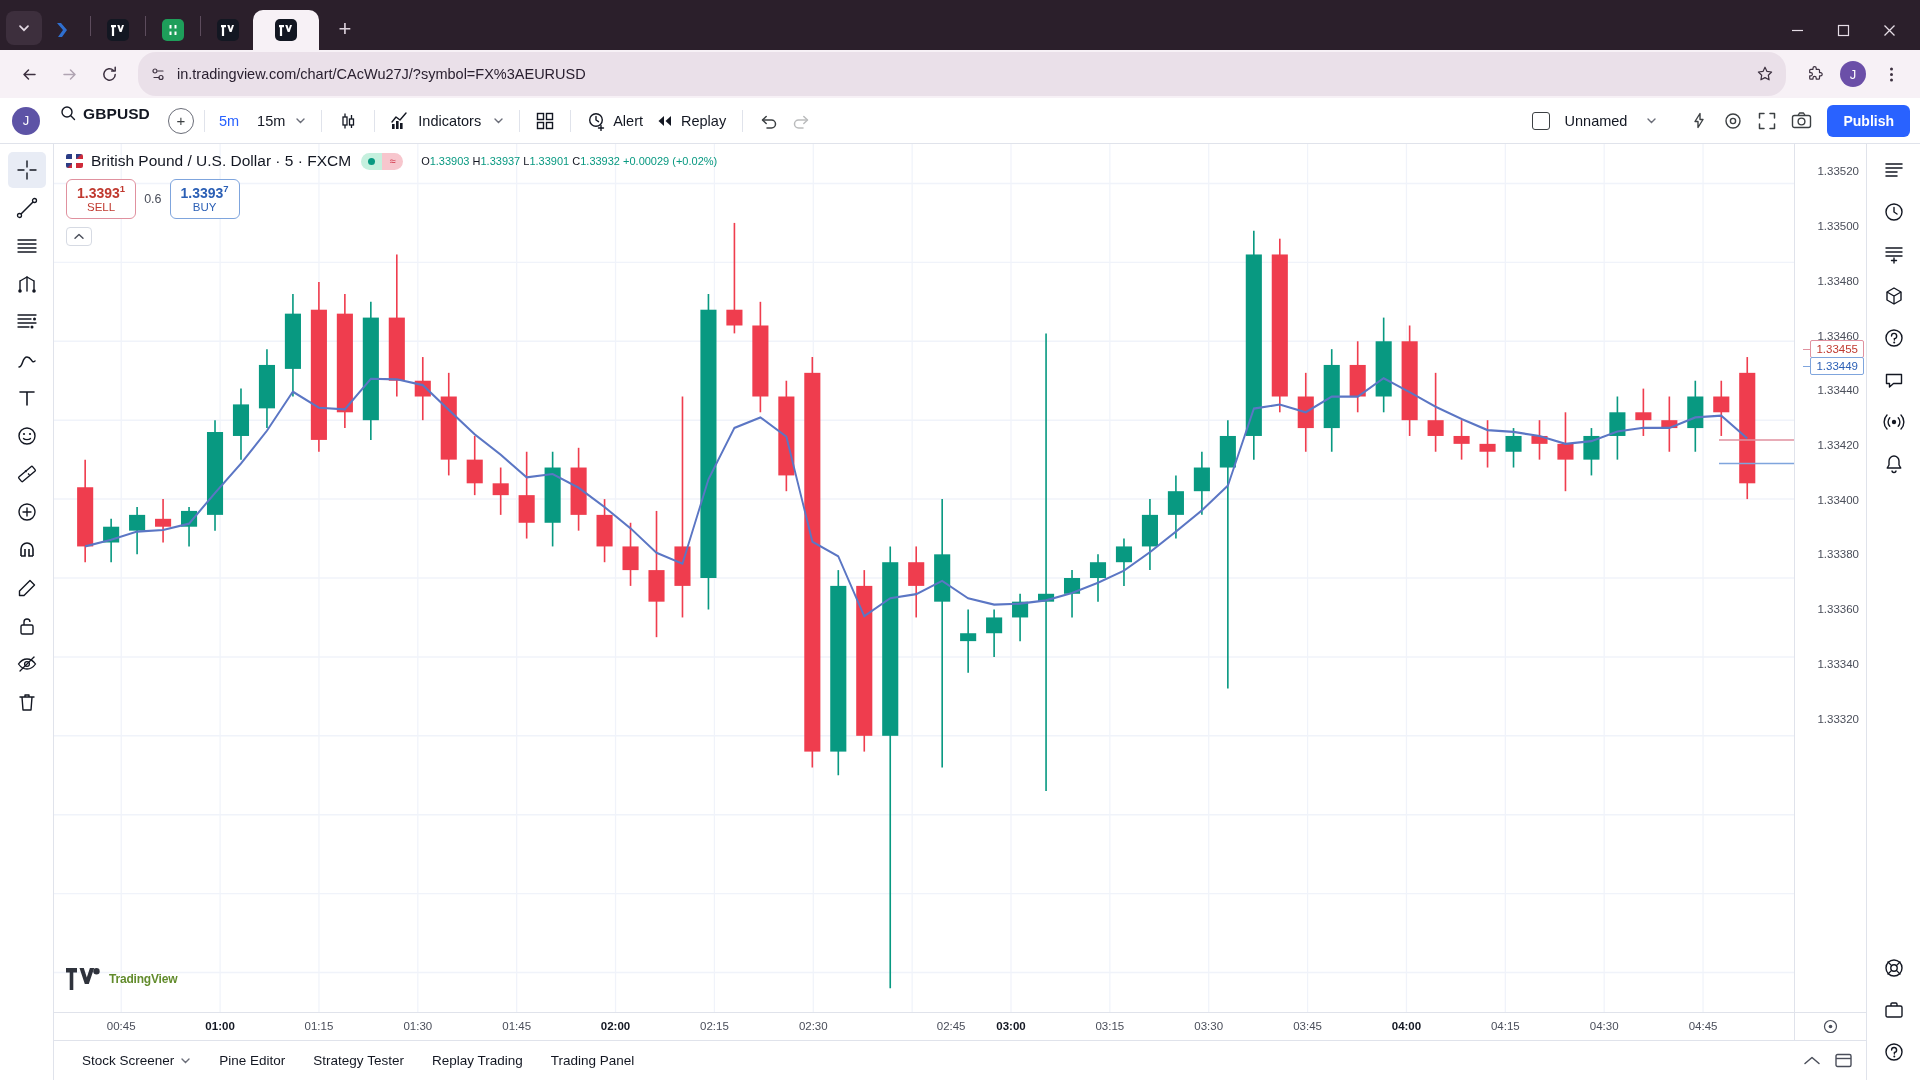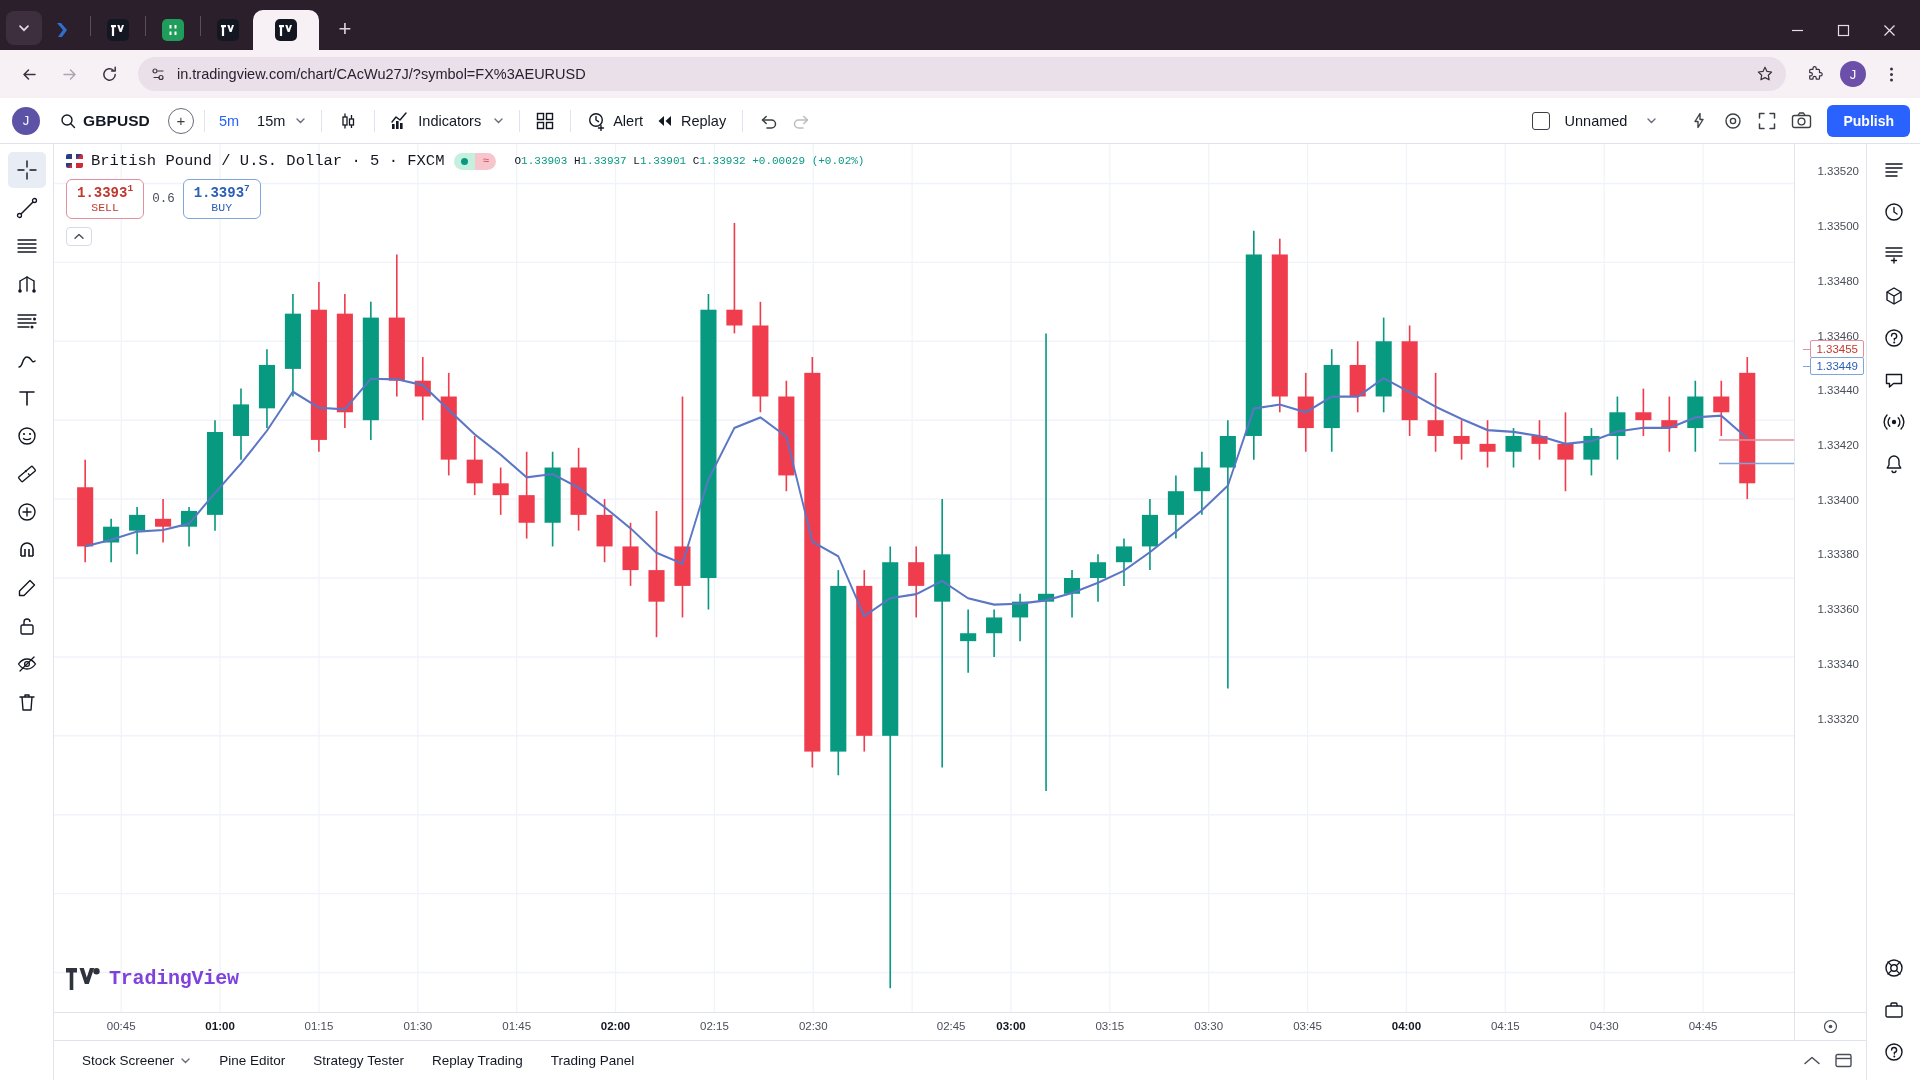--- a/index.html
+++ b/index.html
@@ -54,21 +54,21 @@
   .urlbar {
     height: 48px; background: #f7f1f6; display: flex; align-items: center;
     padding: 0 12px; gap: 6px; flex: 0 0 48px;
   }
   .nav-btn {
     width: 34px; height: 34px; border-radius: 50%; display: flex;
     align-items: center; justify-content: center; color: #3d3140; flex: 0 0 auto;
   }
   .nav-btn.dim { color: #b0a4b2; }
   .omnibox {
-    flex: 1; height: 34px; background: #eae0e9; border-radius: 18px;
+    flex: 1; height: 44px; background: #eae0e9; border-radius: 18px;
     display: flex; align-items: center; padding: 0 12px; gap: 10px;
     margin: 0 6px; min-width: 0;
   }
   .omnibox .url {
     font-size: 14.5px; color: #2a2030; white-space: nowrap;
     overflow: hidden; text-overflow: ellipsis;
   }
   .omni-right { display: flex; align-items: center; gap: 4px; }
   .profile-av {
     width: 26px; height: 26px; border-radius: 50%; background: #6b4fa8;
@@ -81,21 +81,21 @@
 
   .tv-top {
     height: 46px; border-bottom: 1px solid #e0e3eb; display: flex;
     align-items: center; padding: 0 10px 0 12px; gap: 0; flex: 0 0 46px;
   }
   .tv-avatar {
     width: 28px; height: 28px; border-radius: 50%; background: #5d53a6;
     color: #fff; font-size: 13px; display: flex; align-items: center;
     justify-content: center; font-weight: 500; margin-right: 12px;
   }
-  .tv-symbol { display: flex; align-items: center; gap: 7px; padding: 0 8px; height: 32px; }
+  .tv-symbol { display: flex; align-items: flex-start; gap: 7px; padding: 0 8px; height: 32px; }
   .tv-symbol .txt { font-size: 15.5px; font-weight: 600; color: #131722; letter-spacing: .1px; }
   .circle-btn {
     width: 26px; height: 26px; border-radius: 50%; border: 1.4px solid #6a6d78;
     display: flex; align-items: center; justify-content: center;
     color: #3c4043; font-size: 15px; margin-left: 10px;
   }
   .vsep { width: 1px; height: 22px; background: #e0e3eb; margin: 0 10px; flex: 0 0 auto; }
   .tf { font-size: 14.5px; color: #131722; padding: 0 4px; height: 30px;
         display: flex; align-items: center; }
   .tf.active { color: #2962ff; font-weight: 500; }
@@ -126,21 +126,21 @@
   }
   .tool {
     width: 38px; height: 36px; display: flex; align-items: center;
     justify-content: center; color: #131722; border-radius: 5px; position: relative;
   }
   .tool.selected { background: #e8ecf5; }
 
   
   .tv-chart-wrap { flex: 1; display: flex; flex-direction: column; min-width: 0; }
   .tv-chart-main { flex: 1; display: flex; min-height: 0; position: relative; }
-  .chart-pane { flex: 1; position: relative; overflow: hidden; font-family: Liberation Mono, monospace; }
+  .chart-pane { flex: 1; position: relative; overflow: hidden; }
 
   .legend { position: absolute; left: 12px; top: 8px; z-index: 5; }
   .legend-row1 { display: flex; align-items: center; gap: 8px; }
   .flag {
     width: 17px; height: 14px; border-radius: 2px; position: relative;
     background: linear-gradient(135deg,#2a3c85 0%,#2a3c85 45%,#cf2b3a 55%,#cf2b3a 100%);
     overflow: hidden; flex: 0 0 auto;
   }
   .flag:before {
     content: ""; position: absolute; left: 6px; top: 0; width: 4px;
@@ -647,21 +647,21 @@
                   </svg>
               </div>
             </div>
 
             <div style="position:absolute;left:12px;bottom:22px;display:flex;align-items:center;gap:9px;opacity:.88">
               <svg width="34" height="22" viewBox="0 0 34 22">
                   <path d="M0 0h11v4.6H7.3V22H3.7V4.6H0z" fill="#131722"></path>
                   <path d="M13.5 0h4.3l3 9.6L23.9 0h4.3l-5.4 16h-4z" fill="#131722"></path>
                   <circle cx="30.5" cy="3.2" r="3.2" fill="#131722"></circle>
                 </svg>
-              <span style="font-size:20px;font-weight:700;color:#6d28d9;letter-spacing:-.2px">TradingView</span>
+              <span style="font-size:12px;font-weight:700;color:#4d7c0f;letter-spacing:-.2px">TradingView</span>
             </div>
 
             <svg id="chart-svg" width="100%" height="100%" viewBox="0 0 1392 602" preserveAspectRatio="none">
               <g id="gridlines">
                   <line x1="0" x2="1392" y1="27.363636363633603" y2="27.363636363633603" stroke="#f0f3fa" stroke-width="1"></line>
                   <line x1="0" x2="1392" y1="82.0909090909008" y2="82.0909090909008" stroke="#f0f3fa" stroke-width="1"></line>
                   <line x1="0" x2="1392" y1="136.818181818168" y2="136.818181818168" stroke="#f0f3fa" stroke-width="1"></line>
                   <line x1="0" x2="1392" y1="191.54545454543523" y2="191.54545454543523" stroke="#f0f3fa" stroke-width="1"></line>
                   <line x1="0" x2="1392" y1="246.2727272727024" y2="246.2727272727024" stroke="#f0f3fa" stroke-width="1"></line>
                   <line x1="0" x2="1392" y1="300.99999999996965" y2="300.99999999996965" stroke="#f0f3fa" stroke-width="1"></line>

